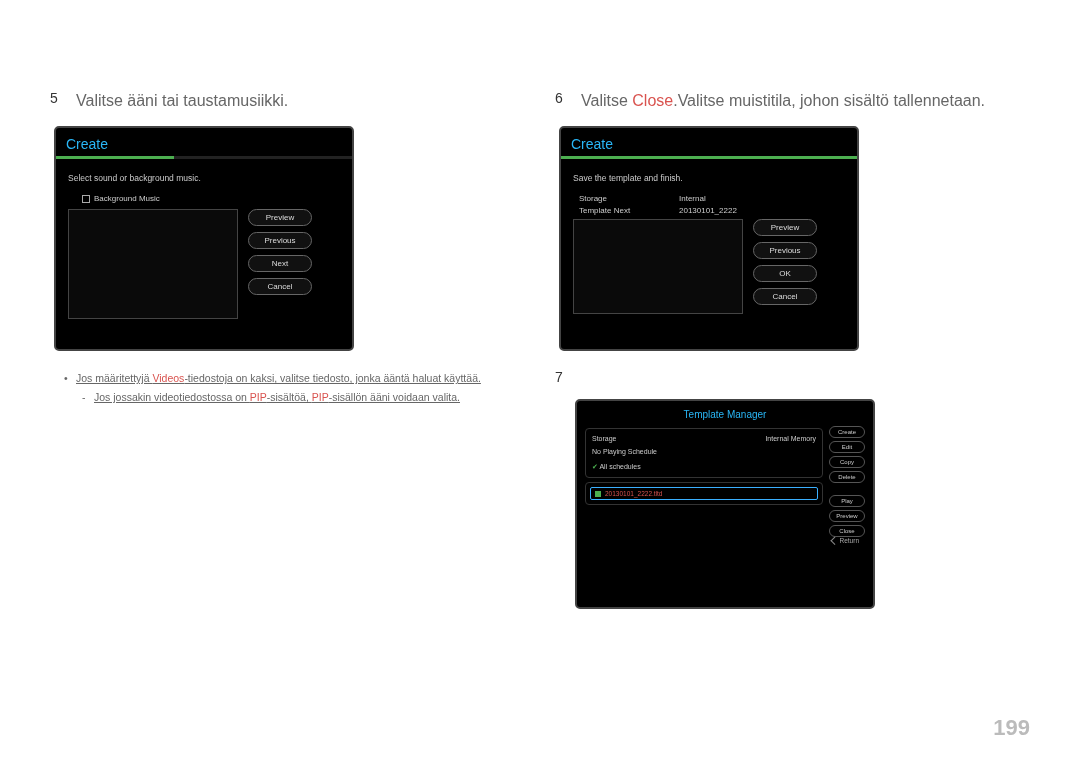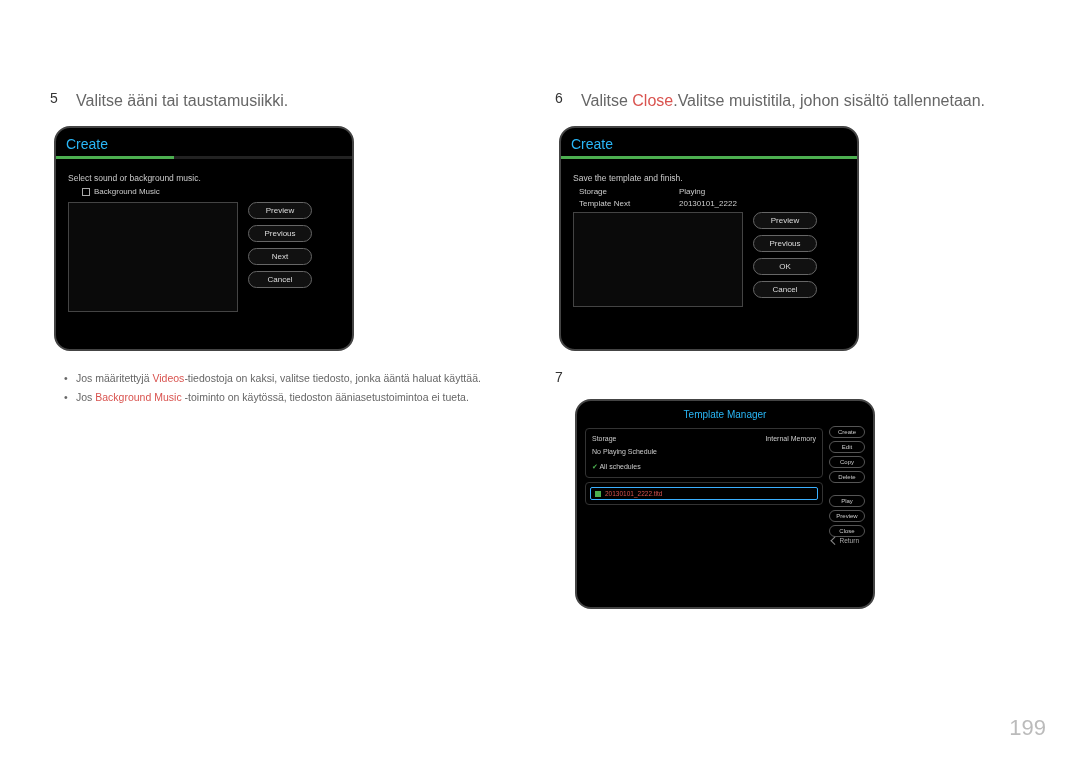--- a/index.html
+++ b/index.html
@@ -33,21 +33,21 @@
     font-size: 16px;
     color: #666;
     line-height: 1.4;
   }
   .red { color: #d9534f; }
 
   
   .panel {
     background: #000;
     border: 2px solid #444;
-    border-radius: 16px;
+    border-radius: 5px;
     width: 300px;
     margin-left: 4px;
     margin-bottom: 18px;
     overflow: hidden;
   }
   .panel-large { height: 225px; }
   .panel-small { height: 210px; width: 300px; margin-left: 20px; }
 
   .panel-title {
     color: #29b6f6;
@@ -66,21 +66,21 @@
     left: 0; top: 0;
     height: 3px;
     background: #4caf50;
   }
   .green-bar .fill-1 { width: 40%; }
   .panel-body {
     padding: 6px 12px 10px 12px;
     color: #ccc;
     font-size: 8.5px;
   }
-  .instr { margin-bottom: 4px; }
+  .instr { margin-bottom: 11px; }
   .bg-row {
     display: flex;
     align-items: center;
     gap: 4px;
     margin: 4px 0 6px 14px;
     font-size: 8px;
   }
   .chk {
     width: 8px; height: 8px;
     border: 1px solid #aaa;
@@ -197,37 +197,37 @@
     transform: rotate(135deg) translateY(-1px);
     margin-right: 2px;
   }
 
   .bullets {
     margin-left: 14px;
     font-size: 10.5px;
     color: #666;
     line-height: 1.8;
   }
-  .bullets li { list-style: none; position: relative; padding-left: 12px; }
+  .bullets li { list-style: none; position: relative; padding-left: 12px; text-decoration: underline; }
   .bullets li::before {
     content: "•";
     position: absolute;
     left: 0;
     color: #666;
   }
   .bullets .sub { margin-left: 18px; }
   .bullets .sub::before { content: "-"; }
 
   .page-num {
     position: absolute;
     bottom: 22px;
-    right: 34px;
+    right: 50px;
     font-size: 22px;
     color: #bbb;
-    font-weight: 400;
+    font-weight: 700;
   }
 </style>
 </head>
 <body>
 
 <div class="page">
 
   <div class="col">
     <div class="step-row">
       <div class="step-num">5</div>
@@ -254,22 +254,22 @@
             <div class="btn">Cancel</div>
           </div>
         </div>
       </div>
     </div>
 
     <ul class="bullets">
       <li>
         <span>Jos määritettyjä </span><span class="red">Videos</span><span>-tiedostoja on kaksi, valitse tiedosto, jonka ääntä haluat käyttää.</span>
       </li>
-      <li>
-        <span>Jos </span><span class="red">Background Music</span><span> -toiminto on käytössä, tiedoston ääniasetustoimintoa ei tueta.</span>
+      <li class="sub">
+        <span>Jos jossakin videotiedostossa on </span><span class="red">PIP</span><span>-sisältöä, </span><span class="red">PIP</span><span>-sisällön ääni voidaan valita.</span>
       </li>
     </ul>
   </div>
 
   <div class="col">
     <div class="step-row">
       <div class="step-num">6</div>
       <div class="step-text">
         <span>Valitse </span><span class="red">Close</span><span>.Valitse muistitila, johon sisältö tallennetaan.</span>
       </div>
@@ -277,21 +277,21 @@
 
     <div class="panel panel-large">
       <div class="panel-title">Create</div>
       <div class="green-bar">
         <div class="fill" style="width:100%"></div>
       </div>
       <div class="panel-body">
         <div class="instr">Save the template and ﬁnish.</div>
         <div class="kv-row">
           <span>Storage</span>
-          <span>Playing</span>
+          <span>Internal</span>
         </div>
         <div class="kv-row">
           <span>Template Next</span>
           <span>20130101_2222</span>
         </div>
         <div class="content-row" style="margin-top:4px">
           <div class="content-box" style="height:95px"></div>
           <div class="btn-col">
             <div class="btn">Preview</div>
             <div class="btn">Previous</div>

